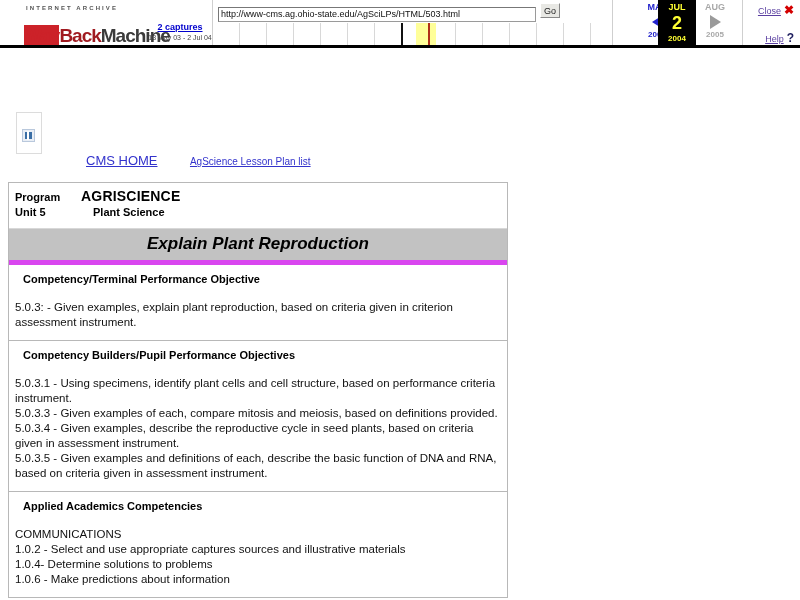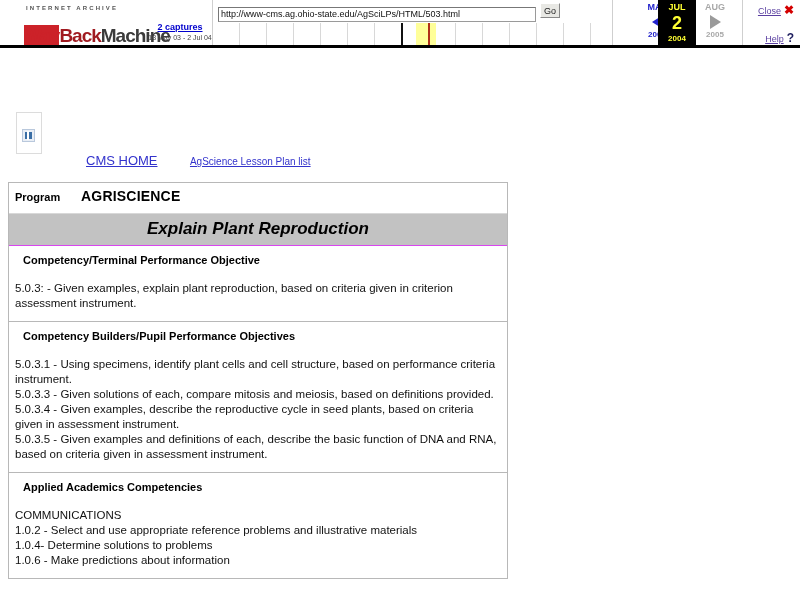--- a/index.html
+++ b/index.html
@@ -344,21 +344,21 @@
   .ct-prog-val-2 {
     font-size: 11px;
     font-weight: bold;
     padding-left: 12px;
   }
 
   .ct-title-bar {
     background: #c2c2c2;
     text-align: center;
     padding: 5px 0 6px 0;
-    border-bottom: 1px solid #d946ef;
+    border-bottom: 5px solid #d946ef;
   }
   .ct-title-text {
     font-size: 17px;
     font-weight: bold;
     font-style: italic;
     color: #000000;
   }
 
   .ct-head {
     font-size: 11px;
@@ -466,46 +466,49 @@
     <span class="nav-cms-home">CMS HOME</span>
     <span class="nav-lesson-list">AgScience Lesson Plan list</span>
   </div>
 
   <div class="content-table">
 
     <div class="ct-prog-row">
       <div class="ct-prog-line">
         <span class="ct-prog-label">Program</span><span class="ct-prog-val-1">AGRISCIENCE</span>
       </div>
+      <div class="ct-prog-line">
+        <span class="ct-prog-label">Unit 5</span><span class="ct-prog-val-2">Plant Science</span>
+      </div>
     </div>
 
     <div class="ct-title-bar">
       <span class="ct-title-text">Explain Plant Reproduction</span>
     </div>
 
     <div class="ct-section">
       <div class="ct-head">Competency/Terminal Performance Objective</div>
       <div class="ct-para">5.0.3: - Given examples, explain plant reproduction, based on criteria given in criterion assessment instrument.</div>
     </div>
 
     <div class="ct-section">
       <div class="ct-head">Competency Builders/Pupil Performance Objectives</div>
       <div class="ct-list">
         <span class="ct-list-line">5.0.3.1 - Using specimens, identify plant cells and cell structure, based on performance criteria instrument.</span>
-        <span class="ct-list-line">5.0.3.3 - Given solutions of each, compare mitosis and meiosis, based on definitions provided.</span>
+        <span class="ct-list-line">5.0.3.3 - Given examples of each, compare mitosis and meiosis, based on definitions provided.</span>
         <span class="ct-list-line">5.0.3.4 - Given examples, describe the reproductive cycle in seed plants, based on criteria given in assessment instrument.</span>
         <span class="ct-list-line">5.0.3.5 - Given examples and definitions of each, describe the basic function of DNA and RNA, based on criteria given in assessment instrument.</span>
       </div>
     </div>
 
     <div class="ct-section">
       <div class="ct-head">Applied Academics Competencies</div>
       <div class="ct-subhead">COMMUNICATIONS</div>
       <div class="ct-list" style="margin-top:0">
-        <span class="ct-list-line">1.0.2 - Select and use appropriate reference problems and illustrative materials</span>
+        <span class="ct-list-line">1.0.2 - Select and use appropriate captures sources and illustrative materials</span>
         <span class="ct-list-line">1.0.4- Determine solutions to problems</span>
         <span class="ct-list-line">1.0.6 - Make predictions about information</span>
 
       </div>
     </div>
 
   </div>
 </div>
 
 </body></html>

